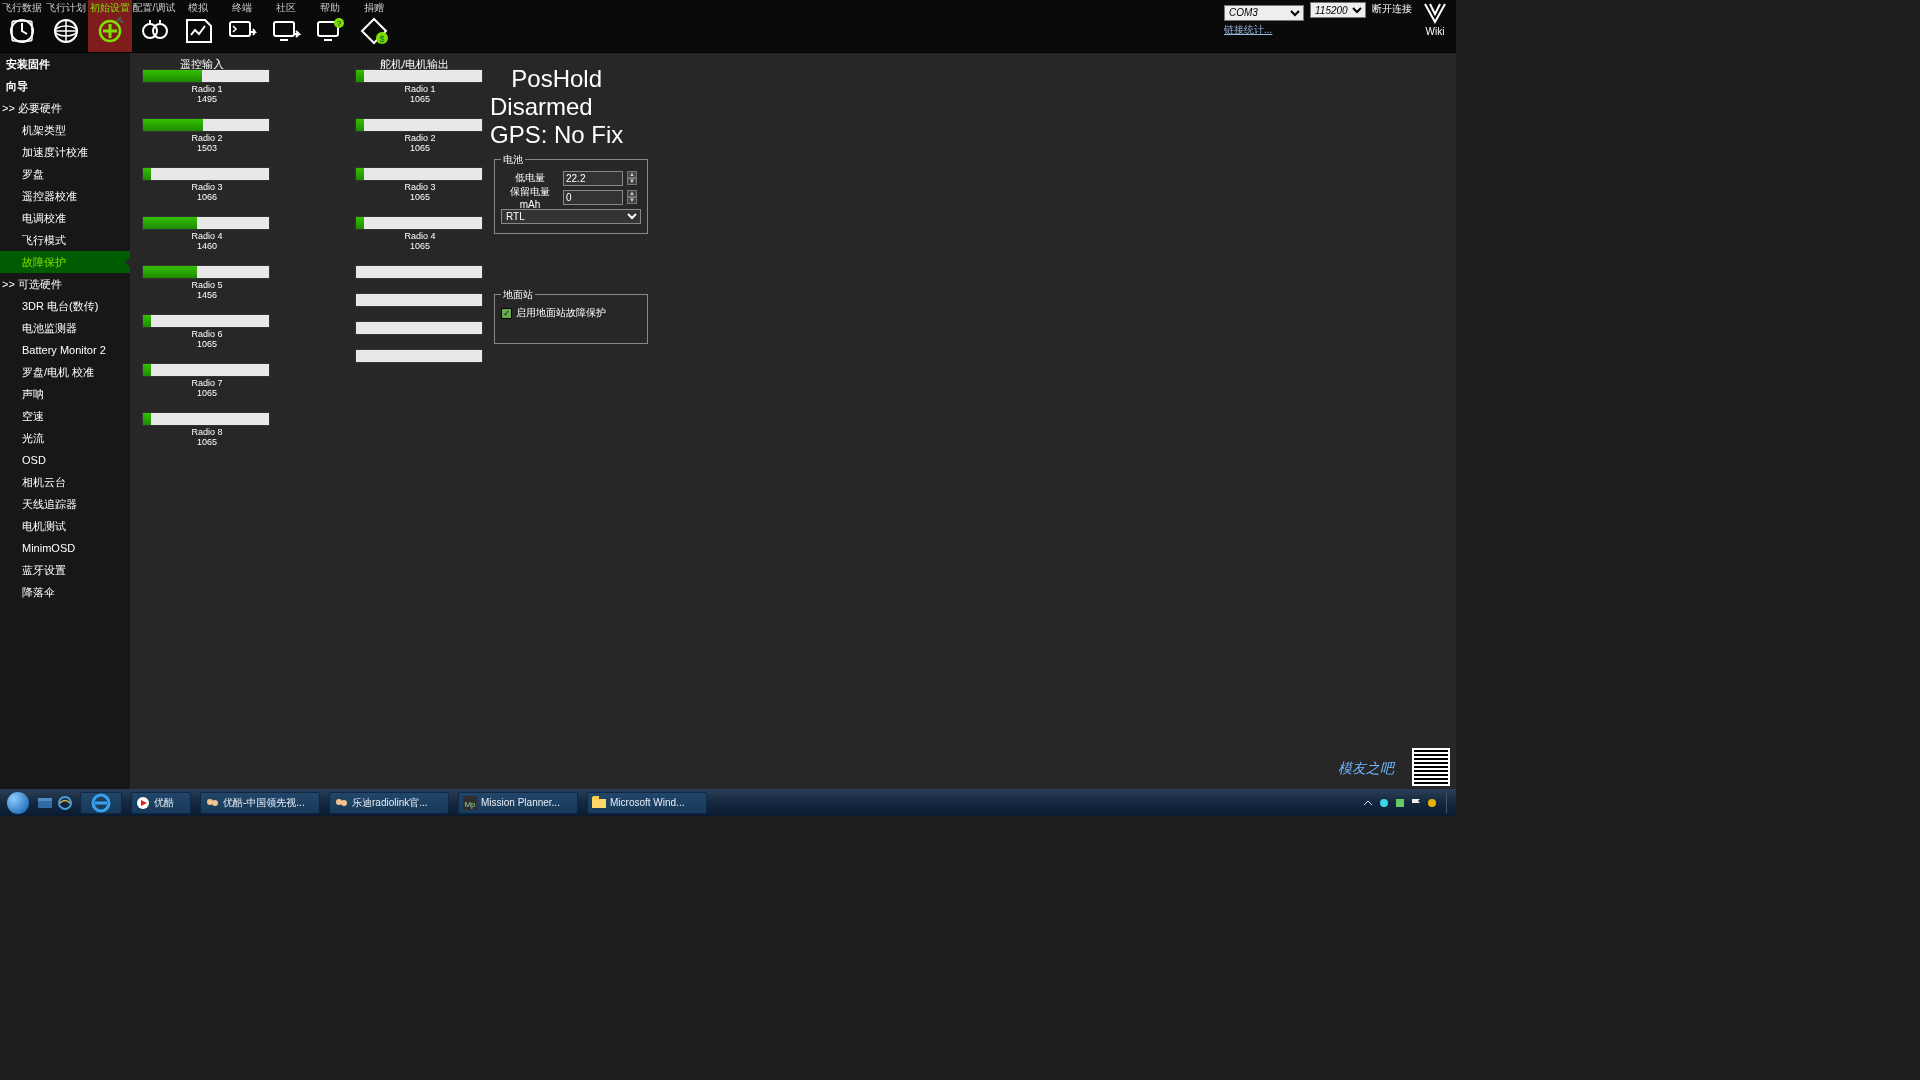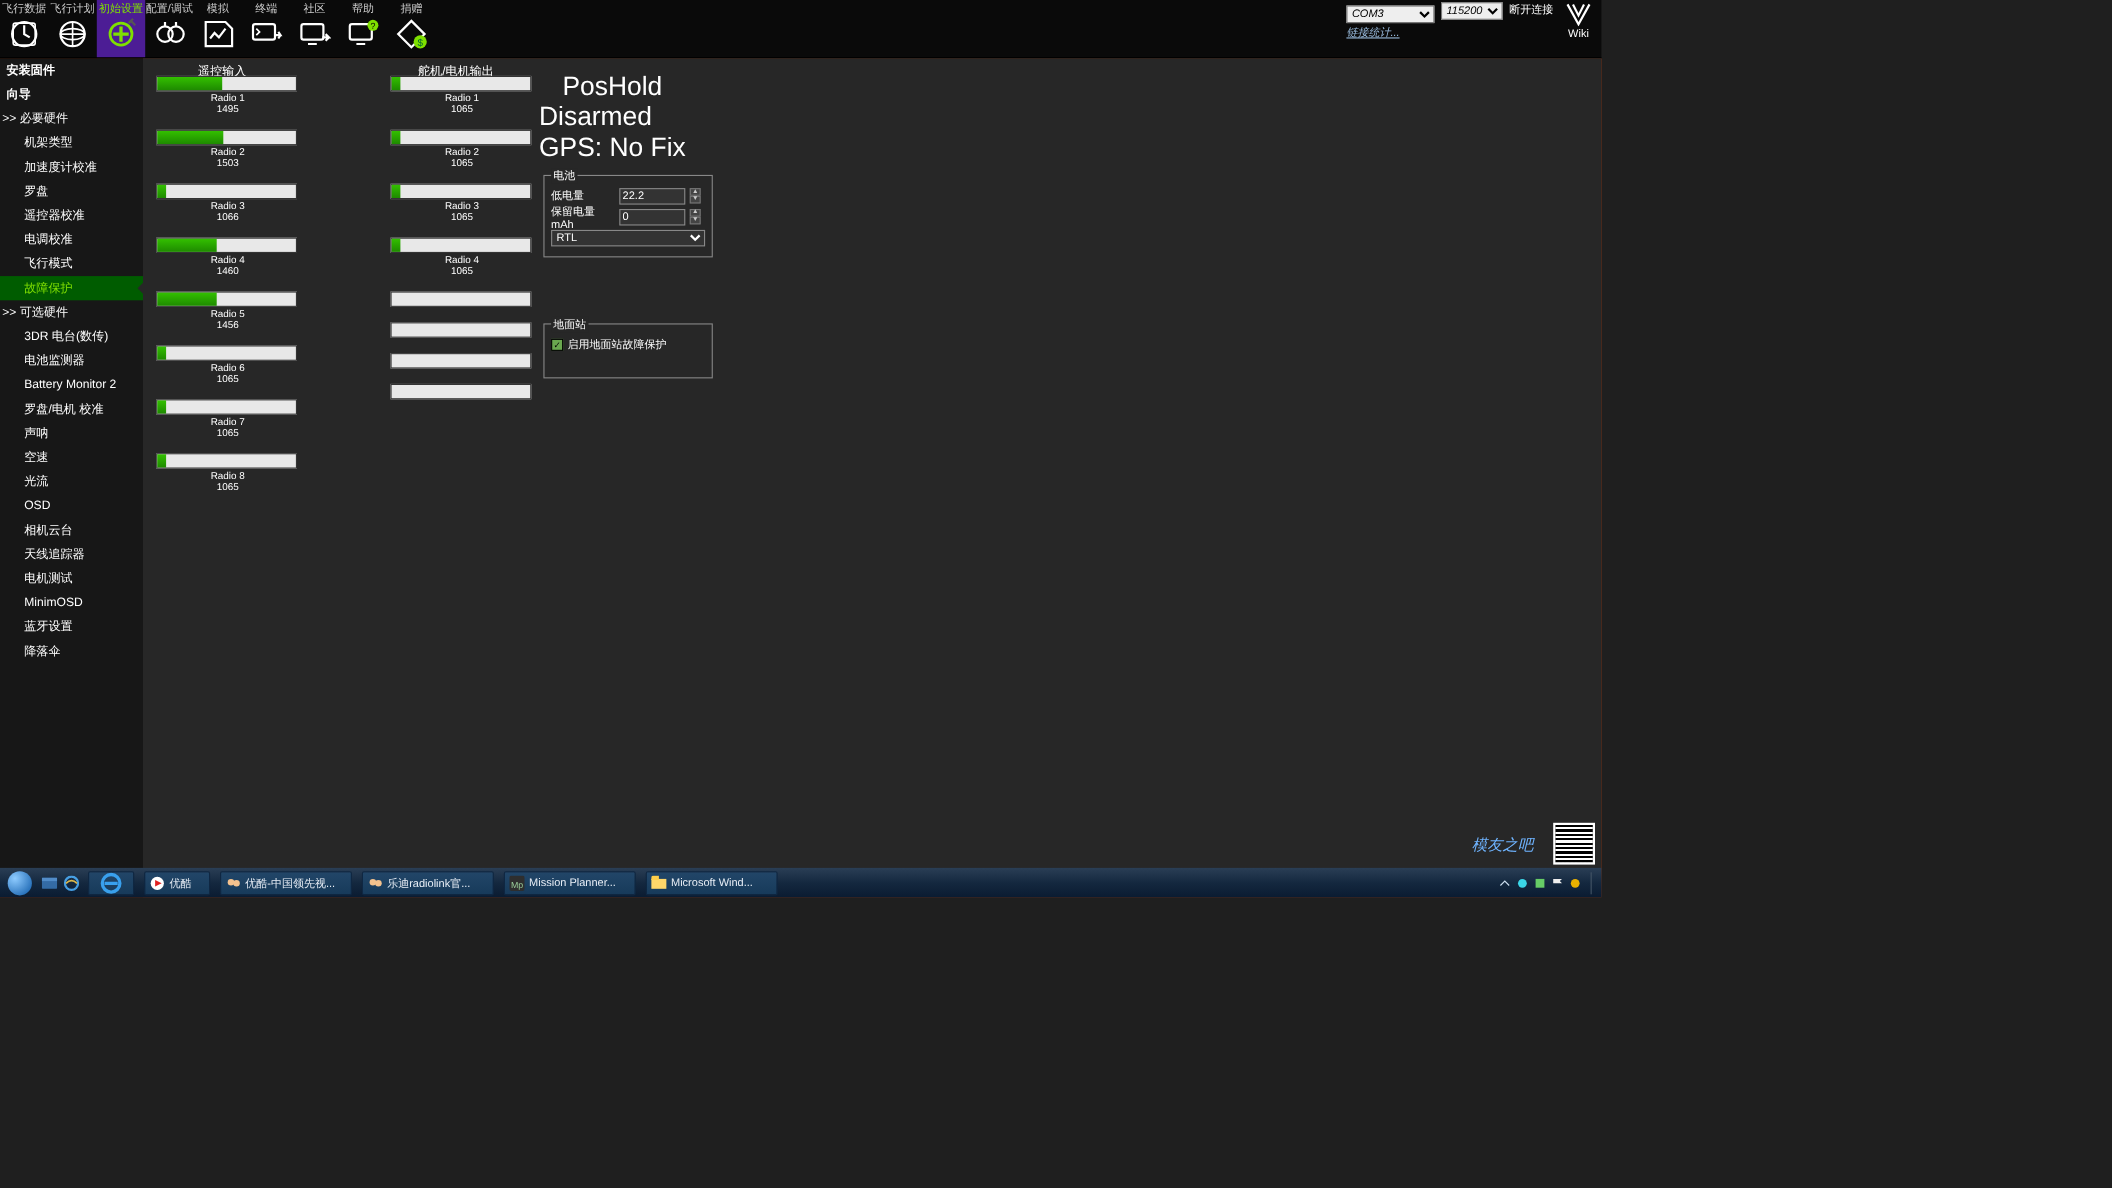--- a/index.html
+++ b/index.html
@@ -7,28 +7,28 @@
 .window { width:1456px; height:816px; display:flex; flex-direction:column; position:relative; }
 .titlebar { height:16px; background:linear-gradient(#b5cfe8,#9bbbe0); display:flex; align-items:center; font-size:10px; color:#000; padding-left:2px; position:relative; }
 .titlebar .tb-icon { width:12px; height:12px; background:#2e2e2e; margin-right:4px; border:1px solid #000; }
 .titlebar .tb-buttons { position:absolute; right:0; top:0; display:flex; height:16px; }
 .titlebar .tb-buttons div { width:28px; height:14px; margin-left:1px; border:1px solid #456; background:linear-gradient(#d7e6f6,#a9c3e4); text-align:center; font-size:9px; line-height:12px; color:#123; }
 .titlebar .tb-buttons .close { background:linear-gradient(#e38e8e,#cc3b2b); color:#fff; }
 .menubar { height:53px; background:#0a0a0a; border-bottom:1px solid #000; display:flex; position:relative; }
 .menubar .item { width:44px; text-align:center; color:#ccc; font-size:10px; position:relative; cursor:pointer; }
 .menubar .item .label { position:absolute; top:1px; left:0; right:0; font-size:10px; }
 .menubar .item.sel .label { color:#7fe000; }
-.menubar .item.sel { background:#4c1d95; }
+.menubar .item.sel { background:#7f1d1d; }
 .menubar .icon-slot { margin-top:14px; height:34px; display:flex; align-items:center; justify-content:center; }
 .menubar .right { position:absolute; right:4px; top:2px; display:flex; gap:6px; align-items:flex-start; }
 .menubar select { font-size:10px; background:#eee; border:1px solid #777; height:16px;font-style:italic; }
 .menubar .conn { color:#fff; font-size:10px; text-align:center; cursor:pointer; }
 .menubar .wiki { color:#fff; font-size:10px; text-align:center; width:34px; }
 .menubar .wiki svg { display:block; margin:0 auto 2px; }
-.stats { color:#9bd; font-size:10px; text-decoration:underline; cursor:pointer; margin-top:2px; width:80px; text-align:left;font-style:italic;}
+.stats { color:#9bd; font-size:10px; text-decoration:underline; cursor:pointer; margin-top:2px; width:80px; text-align:left;}
 .body { flex:1; display:flex; background:#c2410c; }
 .sidebar { width:130px; background:#171717; color:#fff; font-size:11px; overflow:hidden; }
 .sidebar .row { height:22px; line-height:22px; padding-left:6px; cursor:pointer; white-space:nowrap; }
 .sidebar .row.hdr { font-weight:bold; }
 .sidebar .row.sub { padding-left:22px; }
 .sidebar .row.grp { padding-left:2px; }
 .sidebar .row.grp::before { content:">> "; color:#fff; }
 .sidebar .row.sel { background:#005c00; color:#7fe000; position:relative; }
 .sidebar .row.sel::after { content:""; position:absolute; right:-1px; top:5px; border:6px solid transparent; border-right-color:#272727; }
 .main { flex:1; background:#272727; position:relative; color:#fff; }
@@ -36,21 +36,21 @@
 .bars1 { position:absolute; left:12px; top:16px; width:130px; }
 .bars2 { position:absolute; left:225px; top:16px; width:130px; }
 .bar-row { margin-bottom:14px; position:relative; }
 .bar { width:128px; height:14px; background:#e8e8e8; border:1px solid #333; position:relative; }
 .bar .fill { position:absolute; left:0; top:0; bottom:0; background:linear-gradient(#33c000,#1e8a00); }
 .bar-label { text-align:center; font-size:9px; color:#fff; margin-top:1px; line-height:10px; }
 .status { position:absolute; left:360px; top:12px; font-size:24px; color:#fff; line-height:28px; font-family:Arial,sans-serif; }
 .fs { position:absolute; left:364px; border:1px solid #888; padding:10px 6px 6px; font-size:10px; color:#fff; }
 .fs .legend { position:absolute; top:-7px; left:6px; background:#272727; padding:0 2px; font-size:10px; }
 .fs .frow { display:flex; align-items:center; gap:4px; margin-bottom:3px; height:16px; }
-.fs .frow label { width:58px; font-size:10px; }
+.fs .frow label { width:58px; font-size:10px;text-align:center; }
 .fs input[type=text] { width:60px; height:15px; background:#333; border:1px solid #888; color:#fff; font-size:10px; padding-left:2px; }
 .fs .spin { width:10px; display:flex; flex-direction:column; }
 .fs .spin div { height:7px; background:#444; border:1px solid #777; font-size:6px; line-height:5px; text-align:center; color:#ccc; }
 .fs select { width:140px; height:15px; background:#333; border:1px solid #888; color:#fff; font-size:10px; }
 .fs .chk { width:11px; height:11px; background:#6aa84f; border:1px solid #000; color:#000; font-size:8px; line-height:9px; text-align:center; }
 .taskbar { position:absolute; left:0; right:0; bottom:0; height:27px; background:linear-gradient(#2a3e55,#14283f,#0a1b31); display:flex; align-items:center; }
 .taskbar .start { width:36px; height:27px; display:flex; align-items:center; justify-content:center; }
 .taskbar .start .orb { width:22px; height:22px; border-radius:50%; background:radial-gradient(circle at 30% 30%,#8ecbff,#0a57a6); position:relative; }
 .taskbar .pinned { display:flex; gap:6px; margin-left:2px; }
 .taskbar .pin { width:14px; height:14px; opacity:.85; }

